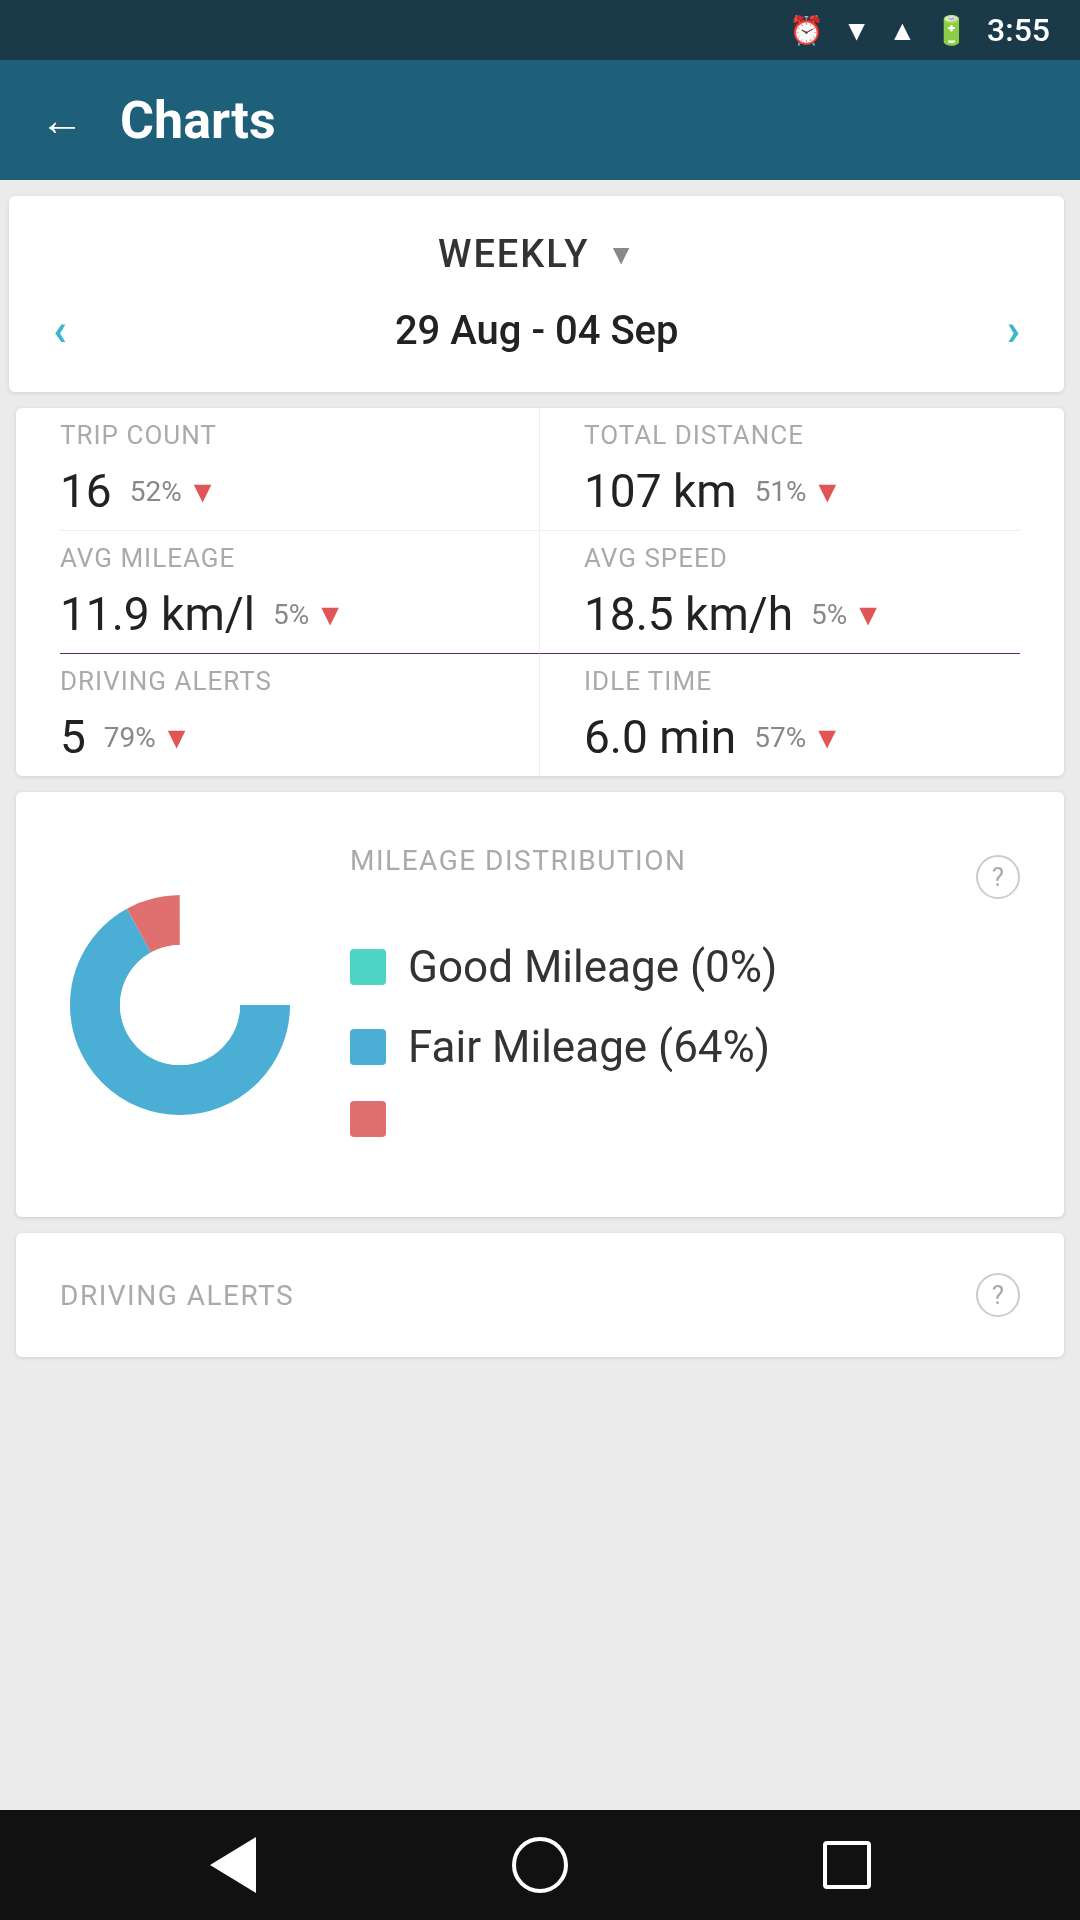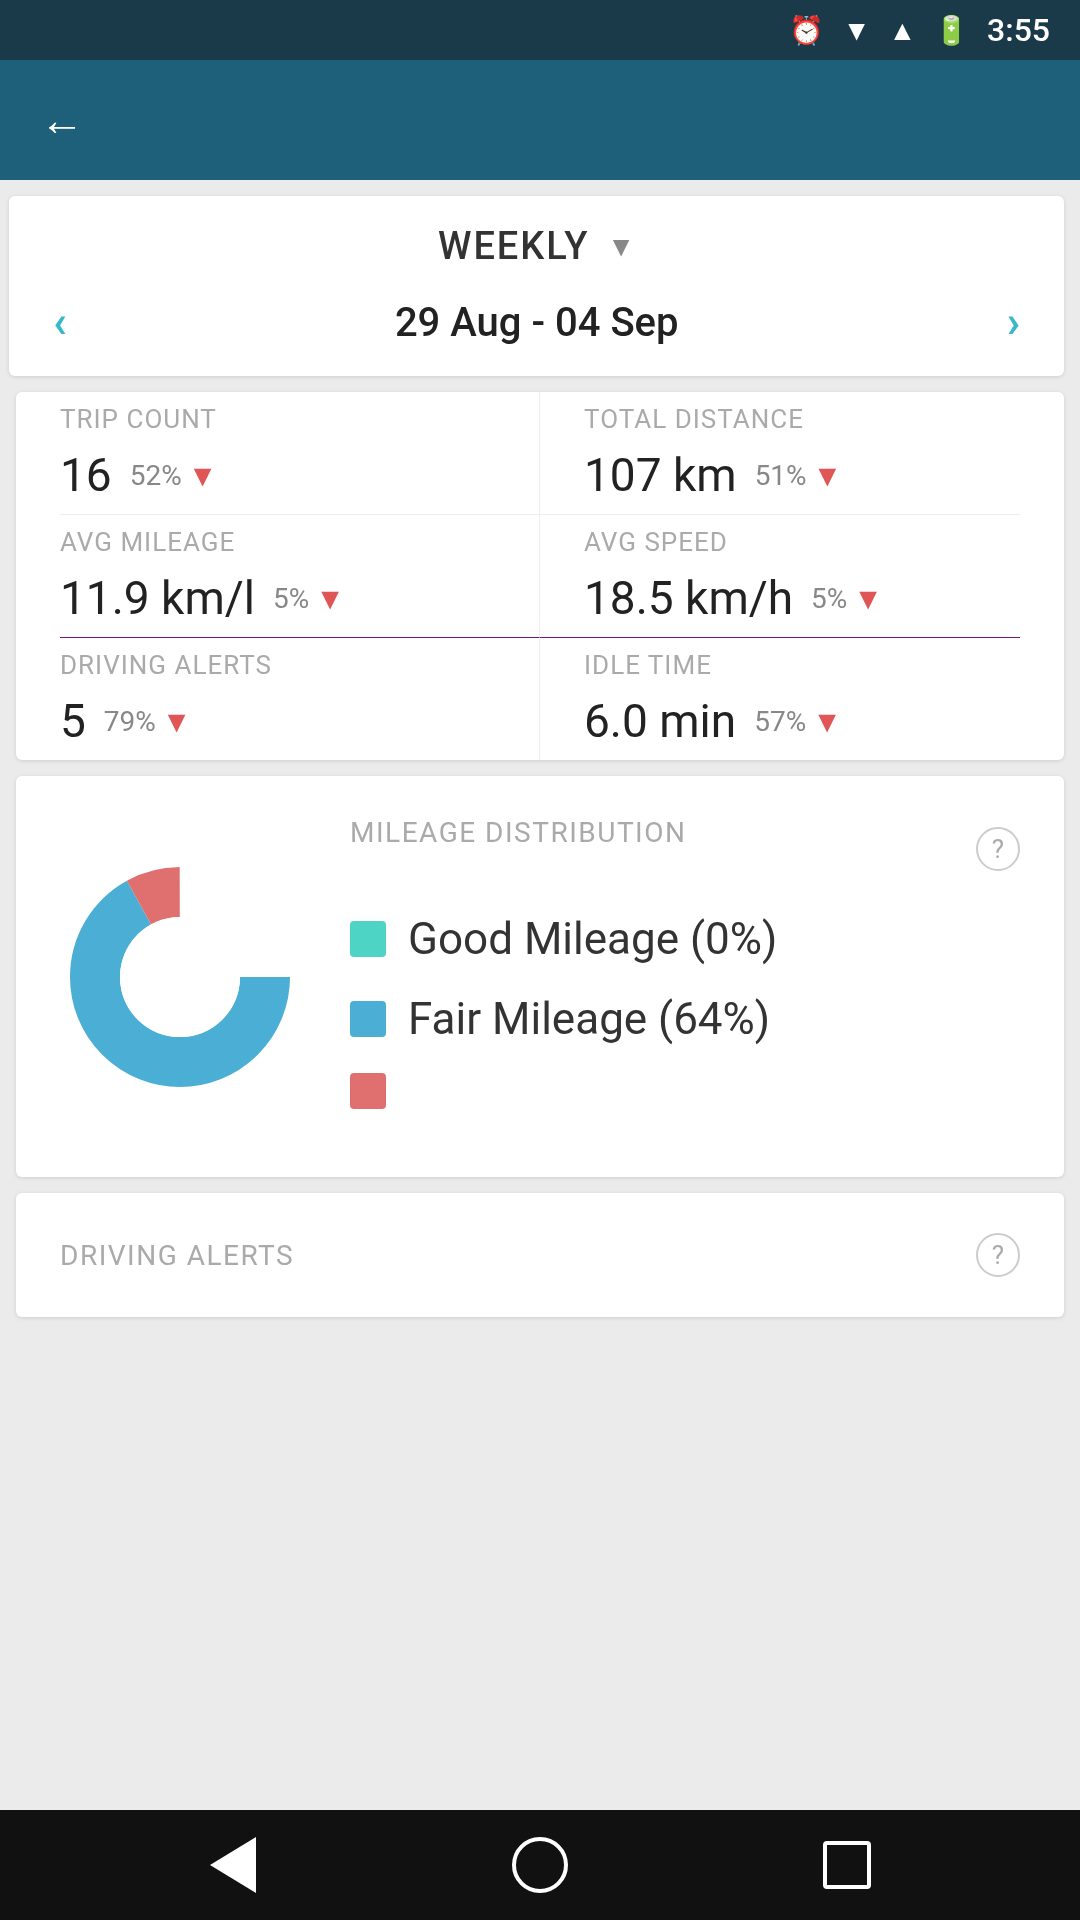--- a/index.html
+++ b/index.html
@@ -71,21 +71,21 @@
       box-shadow: 0 1px 4px rgba(0,0,0,0.12);
       padding: 36px 44px;
     }
 
     
     .period-card {
       display: flex;
       flex-direction: column;
       align-items: center;
       gap: 28px;
-      padding: 28px 44px;
+      padding: 36px 44px;
       margin-left: 9px;
     }
     .period-selector {
       display: flex;
       align-items: center;
       gap: 18px;
       cursor: pointer;
     }
     .period-label {
       font-size: 38px;
@@ -166,21 +166,21 @@
     .down-arrow {
       color: #e05555;
       font-size: 30px;
     }
 
     
     .mileage-card {
       display: flex;
       align-items: center;
       gap: 50px;
-      padding: 40px 44px;
+      padding: 52px 44px;
     }
     .donut-container {
       position: relative;
       width: 240px;
       height: 240px;
       flex-shrink: 0;
     }
     .donut-svg {
       width: 240px;
       height: 240px;
@@ -286,20 +286,21 @@
 <div class="status-bar">
   <span class="status-icon">⏰</span>
   <span class="status-icon">▼</span>
   <span class="status-icon">▲</span>
   <span class="status-icon">🔋</span>
   <span class="status-time">3:55</span>
 </div>
 
 <div class="header">
   <span class="back-btn">←</span>
+  <span class="header-title">Charts</span>
 </div>
 
 <div class="content">
 
   <div class="card period-card">
     <div class="period-selector">
       <span class="period-label">WEEKLY</span>
       <span class="dropdown-arrow">▼</span>
     </div>
     <div class="date-nav">

